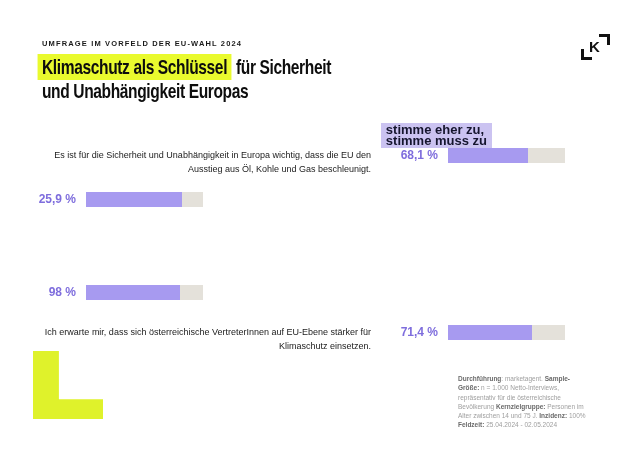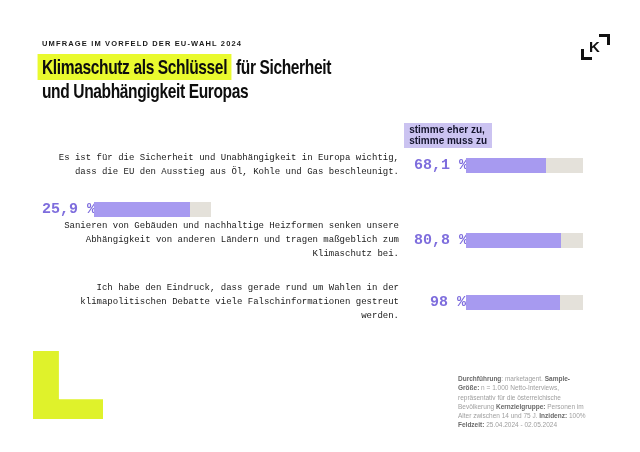--- a/index.html
+++ b/index.html
@@ -18,28 +18,28 @@
   
   .logo{position:absolute;left:581px;top:34px;width:32px;height:28px;}
   .logo-k{position:absolute;left:8px;top:4px;font-size:15px;font-weight:700;color:#111;}
   .logo-br-tr{position:absolute;right:3px;top:0;width:8px;height:8px;
               border-top:3px solid #111;border-right:3px solid #111;}
   .logo-br-bl{position:absolute;left:0;bottom:2px;width:8px;height:8px;
               border-left:3px solid #111;border-bottom:3px solid #111;}
 
   
   .legend{position:absolute;right:184px;top:123px;background:#cbc3f1;color:#15152e;
-          font-size:10px;font-weight:700;line-height:10.5px;padding:2px 5px;text-align:left;}
+          font-size:13px;font-weight:700;line-height:10.5px;padding:2px 5px;text-align:left;}
 
   
-  .row{position:absolute;left:42px;width:541px;height:34px;display:flex;align-items:center;font-family:Liberation Mono, monospace;}
+  .row{position:absolute;left:24px;width:541px;height:34px;display:flex;}
   .statement{flex:1;text-align:right;font-size:9px;line-height:14px;color:#1b1b1b;
              margin-right:15px;}
-  .pct{width:52px;text-align:right;font-size:15px;font-weight:700;color:#7e6ddd;
-       white-space:nowrap;}
+  .pct{width:52px;text-align:right;font-size:12px;font-weight:700;color:#7e6ddd;
+       margin-right:10px;white-space:nowrap;}
   .bar{width:117px;height:15px;background:#e4e1da;position:relative;flex:0 0 117px;}
   .bar-fill{position:absolute;left:0;top:0;bottom:0;background:#a79af0;}
 
   
   .footnote{position:absolute;left:458px;top:374px;width:128px;font-size:6.5px;
             line-height:9.3px;color:#9e9e9e;}
   .footnote strong{color:#6a6a6a;font-weight:700;}
 
   
   .corner-shape{position:absolute;left:33px;top:351px;width:70px;height:68px;background:#dff22b;
@@ -76,34 +76,33 @@
       </div>
   </div>
 
   <div class="row" style="top:192px">
     <div class="pct">25,9 %</div>
     <div class="bar">
         <div class="bar-fill" style="width: 82.4%; background: rgb(167, 154, 240);"></div>
       </div>
   </div>
 
-  <div class="row" style="top:223px">
-    <div class="statement">Sanieren von Gebäuden und nachhaltige Heizformen senken unsere Abhängigkeit von anderen Ländern und tragen maßgeblich zum Klimaschutz bei.</div>
-    <div class="pct">80,8 %</div>
-    <div class="bar">
-        <div class="bar-fill" style="width: 80.8%; background: rgb(167, 154, 240);"></div>
-      </div>
-  </div>
 
   <div class="row" style="top:285px">
-    <div class="statement">Ich habe den Eindruck, dass gerade rund um Wahlen in der klimapolitischen Debatte viele Falschinformationen gestreut werden.</div>
     <div class="pct">98 %</div>
     <div class="bar">
         <div class="bar-fill" style="width: 80%; background: rgb(167, 154, 240);"></div>
       </div>
   </div>
 
+  <div class="row" style="top:325px">
+    <div class="statement">Ich erwarte mir, dass sich österreichische VertreterInnen auf EU-Ebene stärker für Klimaschutz einsetzen.</div>
+    <div class="pct">71,4 %</div>
+    <div class="bar">
+        <div class="bar-fill" style="width: 71.4%; background: rgb(167, 154, 240);"></div>
+      </div>
+  </div>
 
   <div class="footnote"><strong>Durchführung</strong>: marketagent. <strong>Sample-Größe:</strong> n = 1.000 Netto-Interviews, repräsentativ für die österreichische Bevölkerung <strong>Kernzielgruppe:</strong> Personen im Alter zwischen 14 und 75 J. <strong>Inzidenz:</strong> 100% <strong>Feldzeit:</strong> 25.04.2024 - 02.05.2024</div>
 
   <div class="corner-shape"></div>
 
 </div>
 
 </body></html>

